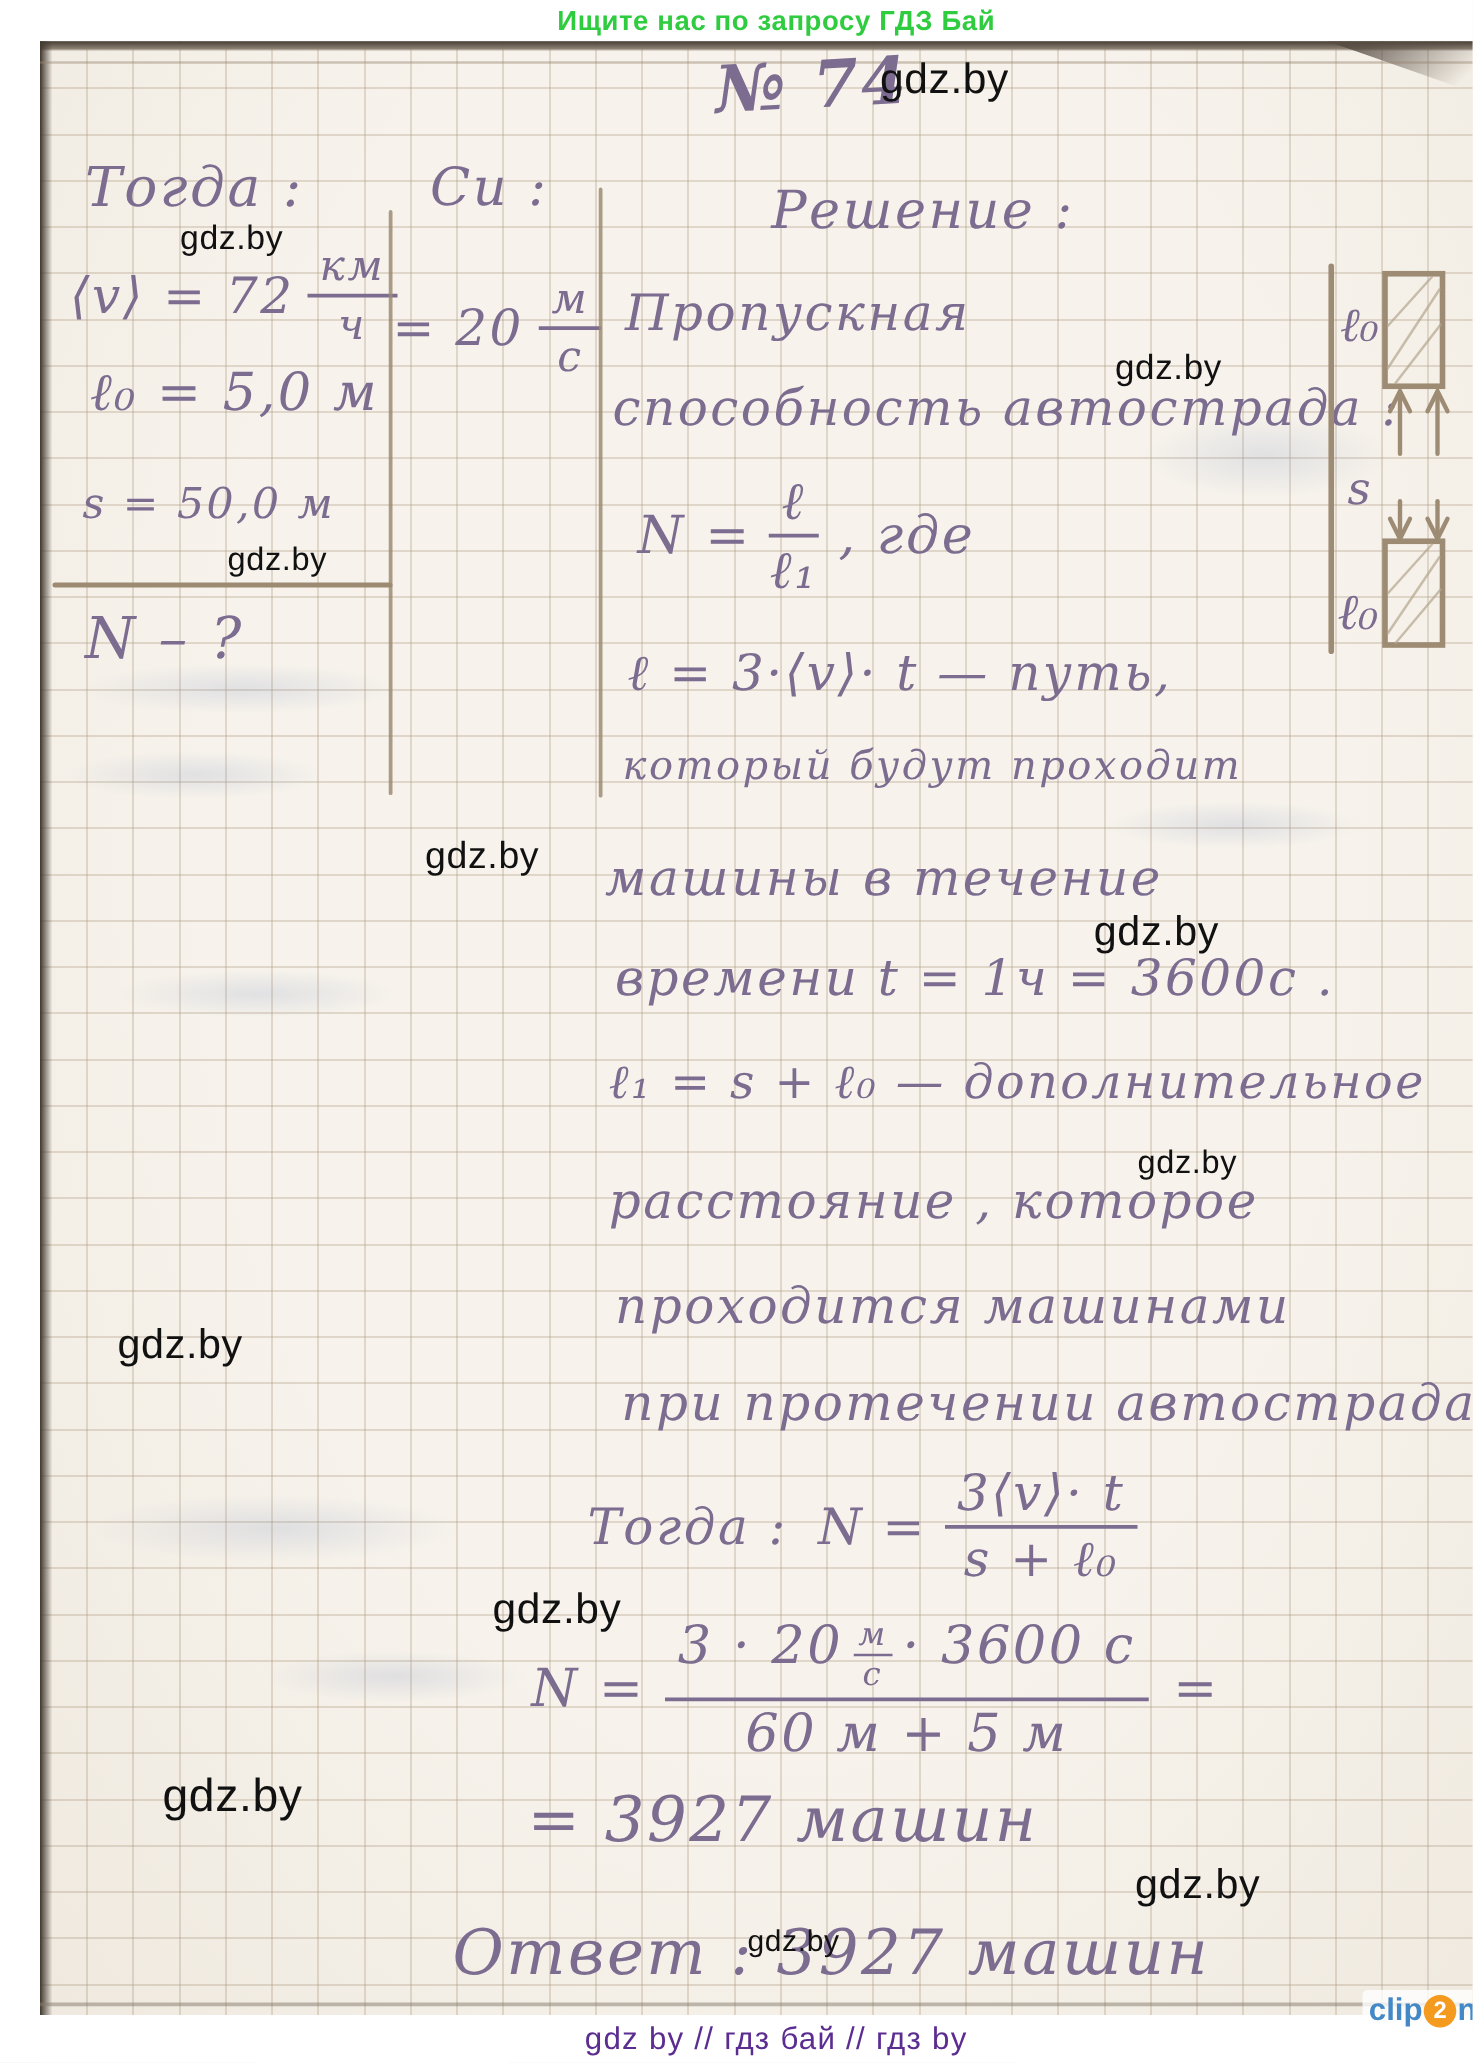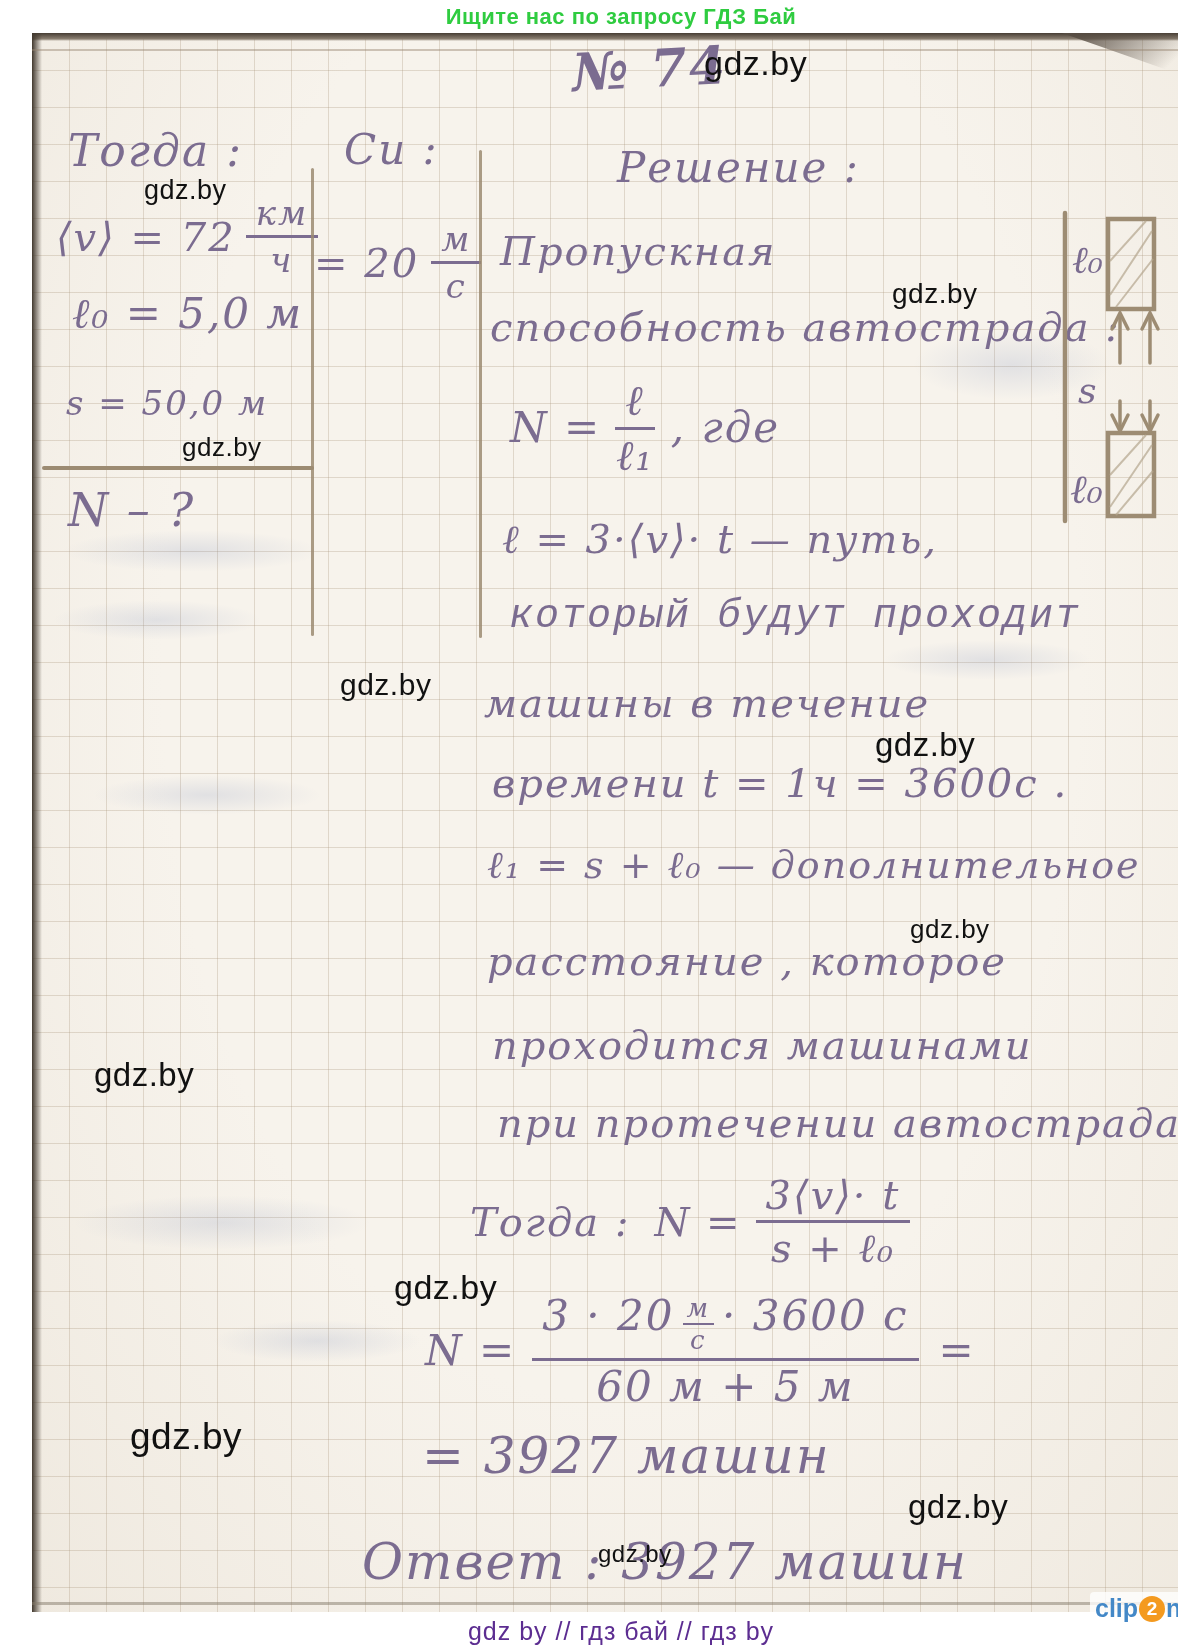--- a/index.html
+++ b/index.html
@@ -126,21 +126,21 @@
   <div class="hw row" style="left:478px;top:380px;font-size:42px;">
     <span>N =</span>
     <span class="frac" style="margin-left:14px;">
       <span class="t">ℓ</span>
       <span class="b">ℓ₁</span>
     </span>
     <span style="margin-left:16px;">,  где</span>
   </div>
 
   <div class="hw" style="left:470px;top:518px;font-size:40px;">ℓ = 3·⟨v⟩· t  —  путь,</div>
-  <div class="hw" style="left:477px;top:596px;font-size:40px;font-family:Liberation Mono, monospace;">который будут проходит</div>
+  <div class="hw" style="left:466px;top:596px;font-size:32px;">который будут проходит</div>
   <div class="hw" style="left:452px;top:682px;font-size:40px;">машины в течение</div>
   <div class="hw" style="left:460px;top:762px;font-size:40px;">времени  t = 1ч = 3600с .</div>
   <div class="hw" style="left:455px;top:846px;font-size:38px;">ℓ₁ = s + ℓ₀  —  дополнительное</div>
   <div class="hw" style="left:460px;top:1024px;font-size:40px;">проходится машинами</div>
   <div class="hw" style="left:455px;top:940px;font-size:40px;">расстояние , которое</div>
   <div class="hw" style="left:465px;top:1102px;font-size:40px;">при протечении автострада</div>
 
   <div class="hw row" style="left:438px;top:1175px;font-size:40px;">
     <span>Тогда :</span>
     <span style="margin-left:24px;">N =</span>

